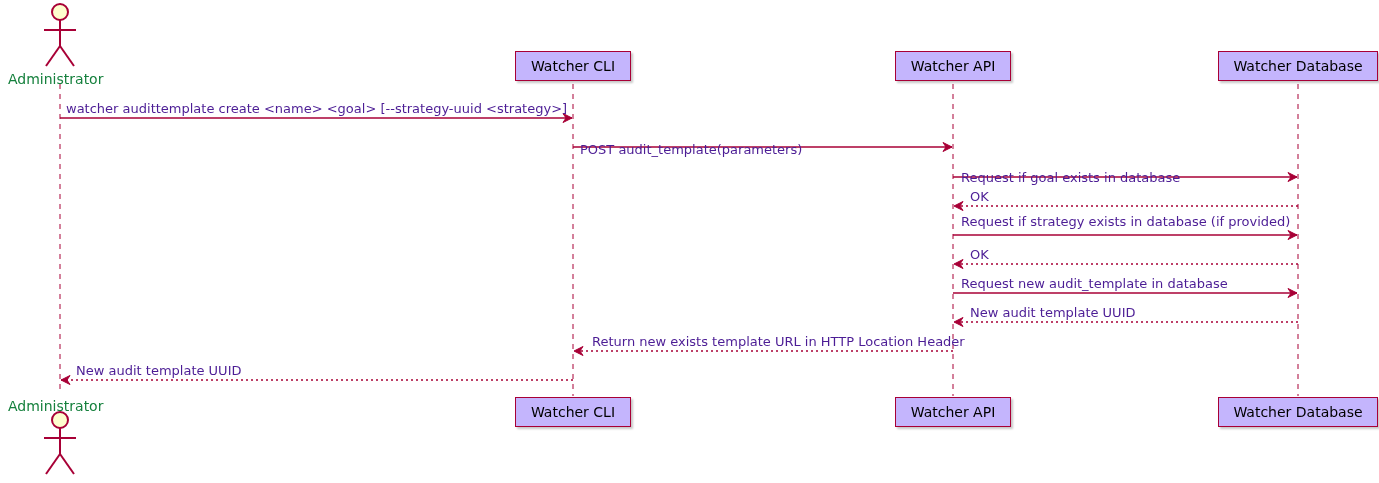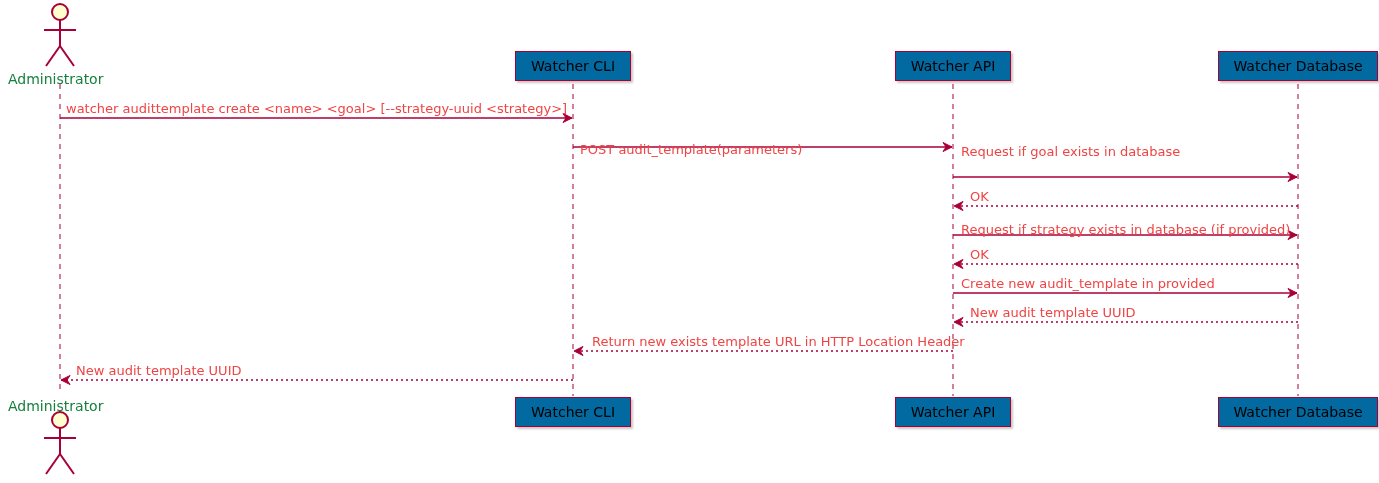--- a/index.html
+++ b/index.html
@@ -18,42 +18,42 @@
     width: 1379px;
     height: 483px;
   }
   #diagram svg {
     position: absolute;
     top: 0;
     left: 0;
   }
   .participant-box {
     position: absolute;
-    background: #0369a1;
+    background: #c4b5fd;
     border: 1.5px solid #A80036;
     box-shadow: 2px 2px 2px rgba(0,0,0,0.22);
     box-sizing: border-box;
     display: flex;
     align-items: center;
     justify-content: center;
     color: #000000;
     font-size: 14px;
     font-family: "DejaVu Sans", sans-serif;
     white-space: nowrap;
   }
   .actor-label {
     position: absolute;
     color: #15803d;
     font-size: 14px;
     font-family: "DejaVu Sans", sans-serif;
     white-space: nowrap;
   }
   .msg-label {
     position: absolute;
-    color: #ef4444;
+    color: #4c1d95;
     font-size: 13px;
     font-family: "DejaVu Sans", sans-serif;
     white-space: nowrap;
   }
 </style>
 </head>
 <body>
 
 <div id="diagram">
   <svg width="1379" height="483" id="diagram-svg">
@@ -112,25 +112,25 @@
         <ellipse cx="60" cy="420" rx="8" ry="8" fill="#FEFECE" stroke="#A80036" stroke-width="2"></ellipse>
         <line x1="60" y1="428" x2="60" y2="454" stroke="#A80036" stroke-width="2"></line>
         <line x1="44" y1="438" x2="76" y2="438" stroke="#A80036" stroke-width="2"></line>
         <line x1="60" y1="454" x2="46" y2="474" stroke="#A80036" stroke-width="2"></line>
         <line x1="60" y1="454" x2="74" y2="474" stroke="#A80036" stroke-width="2"></line>
       </g>
     </svg>
   <div id="overlay">
       <div class="msg-label" style="left: 66px; top: 101px;">watcher audittemplate create &lt;name&gt; &lt;goal&gt; [--strategy-uuid &lt;strategy&gt;]</div>
       <div class="msg-label" style="left: 580px; top: 142px;">POST audit_template(parameters)</div>
-      <div class="msg-label" style="left: 961px; top: 144px;">Request if goal exists in database</div>
+      <div class="msg-label" style="left: 961px; top: 170px;">Request if goal exists in database</div>
       <div class="msg-label" style="left: 970px; top: 189px;">OK</div>
-      <div class="msg-label" style="left: 961px; top: 222px;">Request if strategy exists in database (if provided)</div>
+      <div class="msg-label" style="left: 961px; top: 214px;">Request if strategy exists in database (if provided)</div>
       <div class="msg-label" style="left: 970px; top: 247px;">OK</div>
-      <div class="msg-label" style="left: 961px; top: 276px;">Create new audit_template in provided</div>
+      <div class="msg-label" style="left: 961px; top: 276px;">Request new audit_template in database</div>
       <div class="msg-label" style="left: 970px; top: 305px;">New audit template UUID</div>
       <div class="msg-label" style="left: 592px; top: 334px;">Return new exists template URL in HTTP Location Header</div>
       <div class="msg-label" style="left: 76px; top: 363px;">New audit template UUID</div>
       <div class="actor-label" style="left: 8px; top: 71px;">Administrator</div>
       <div class="actor-label" style="left: 8px; top: 398px;">Administrator</div>
       <div class="participant-box" style="left: 514.7px; top: 51px; width: 116.6px; height: 30px;">
         <span>Watcher CLI</span>
       </div>
       <div class="participant-box" style="left: 514.7px; top: 397px; width: 116.6px; height: 30px;">
         <span>Watcher CLI</span>

